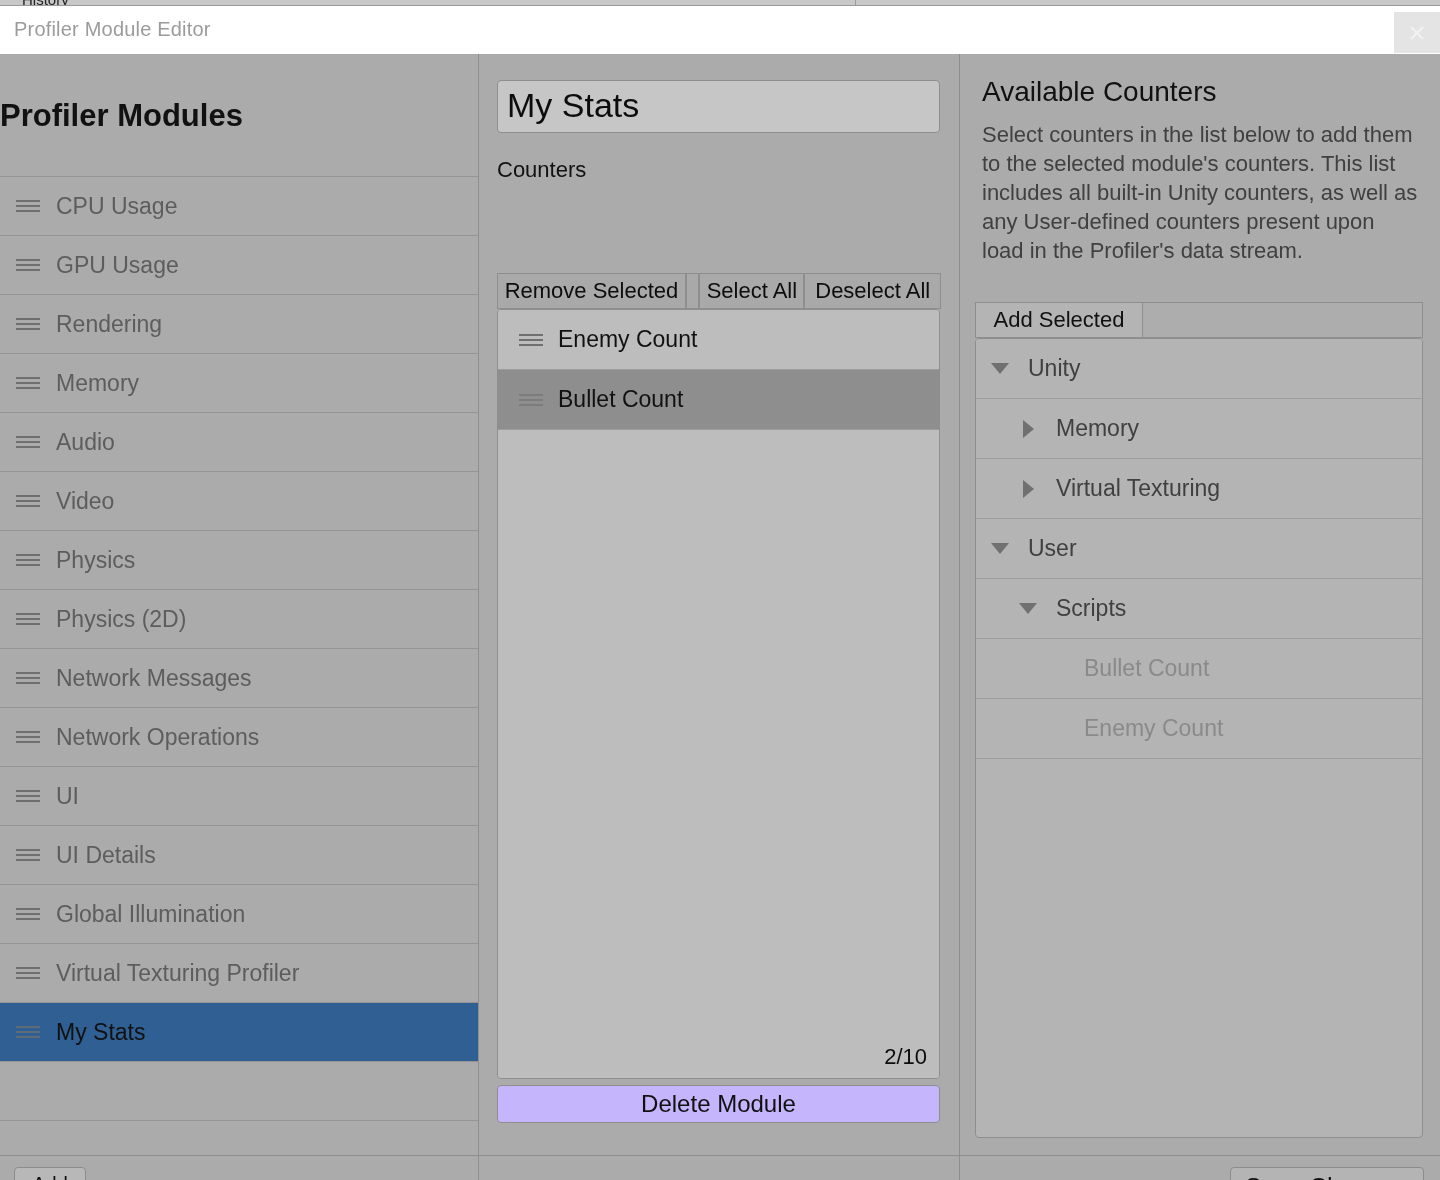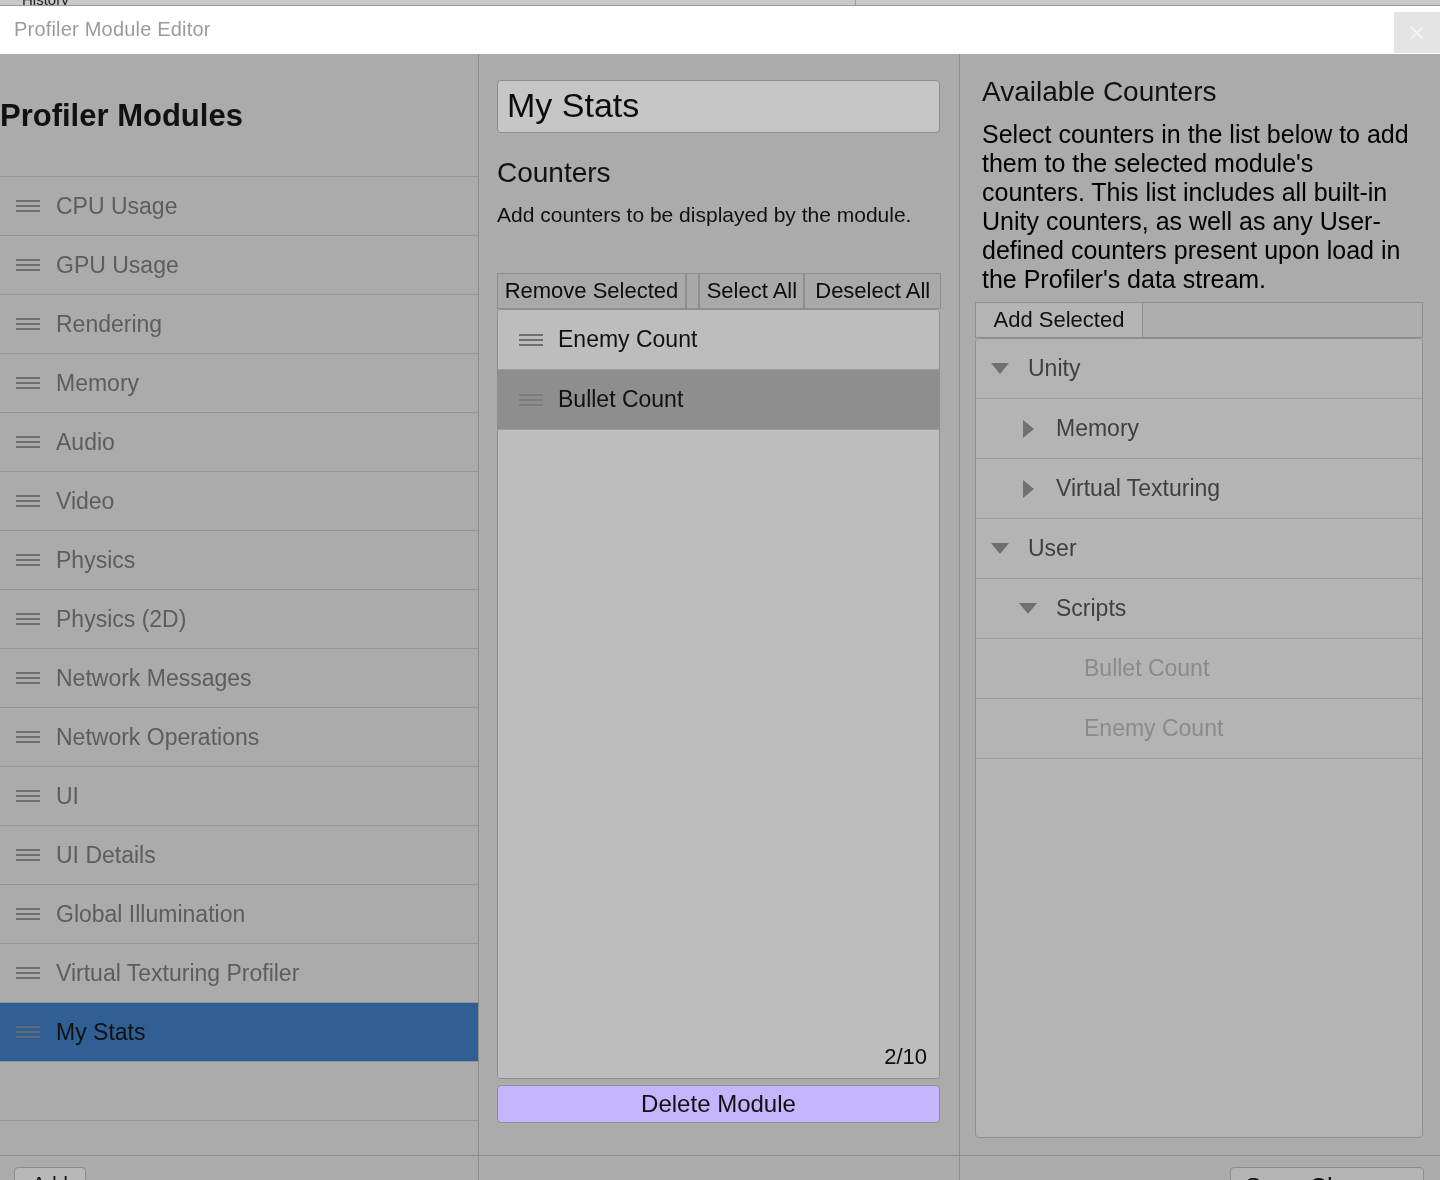--- a/index.html
+++ b/index.html
@@ -103,21 +103,21 @@
   .name-field {
     position: absolute; left: 18px; top: 26px; width: 443px; height: 53px;
     background: #c6c6c6; border: 1px solid #8e8e8e; border-radius: 4px;
   }
   .name-field span {
     position: absolute; left: 9px; top: 5px;
     font-size: 34px; color: #0c0c0c;
   }
   .sub-heading {
     position: absolute; left: 18px; top: 103px;
-    font-size: 28px; color: #111;
+    font-size: 22px; color: #111;
   }
   .help-text {
     position: absolute; left: 18px; top: 146px; width: 430px;
     font-size: 21px; color: #111; line-height: 29px;
   }
   .btn-row {
     position: absolute; left: 18px; top: 219px; width: 444px; height: 36px;
     display: flex;
   }
   .tbtn {
@@ -170,21 +170,21 @@
   
   .right-panel {
     position: absolute; left: 960px; top: 0; width: 480px; height: 1126px;
   }
   .avail-heading {
     position: absolute; left: 22px; top: 22px;
     font-size: 28px; color: #111;
   }
   .avail-help {
     position: absolute; left: 22px; top: 66px; width: 440px;
-    font-size: 25px; color: #000000; line-height: 29px;
+    font-size: 22px; color: #404040; line-height: 29px;
   }
   .add-sel-row {
     position: absolute; left: 15px; top: 248px; width: 448px; height: 36px;
     display: flex;
   }
   .add-sel-btn {
     width: 168px; height: 36px; background: #b4b4b4;
     border: 1px solid #8e8e8e;
     font-family: "Liberation Sans", sans-serif;
     font-size: 22px; color: #111; cursor: default;
@@ -357,21 +357,20 @@
         </div>
       <div class="left-sep"></div>
       <button class="add-btn">Add</button>
     </div>
 
     <div class="mid-panel">
       <div class="name-field">
         <span>My Stats</span>
       </div>
       <div class="sub-heading">Counters</div>
-      <div class="help-text">Add counters to be displayed by the module.</div>
 
       <div class="btn-row">
         <div class="tbtn b1">Remove Selected</div>
         <div class="tbtn b2"></div>
         <div class="tbtn b3">Select All</div>
         <div class="tbtn b4">Deselect All</div>
       </div>
 
       <div class="counters-box">
         <div id="counters-list">

